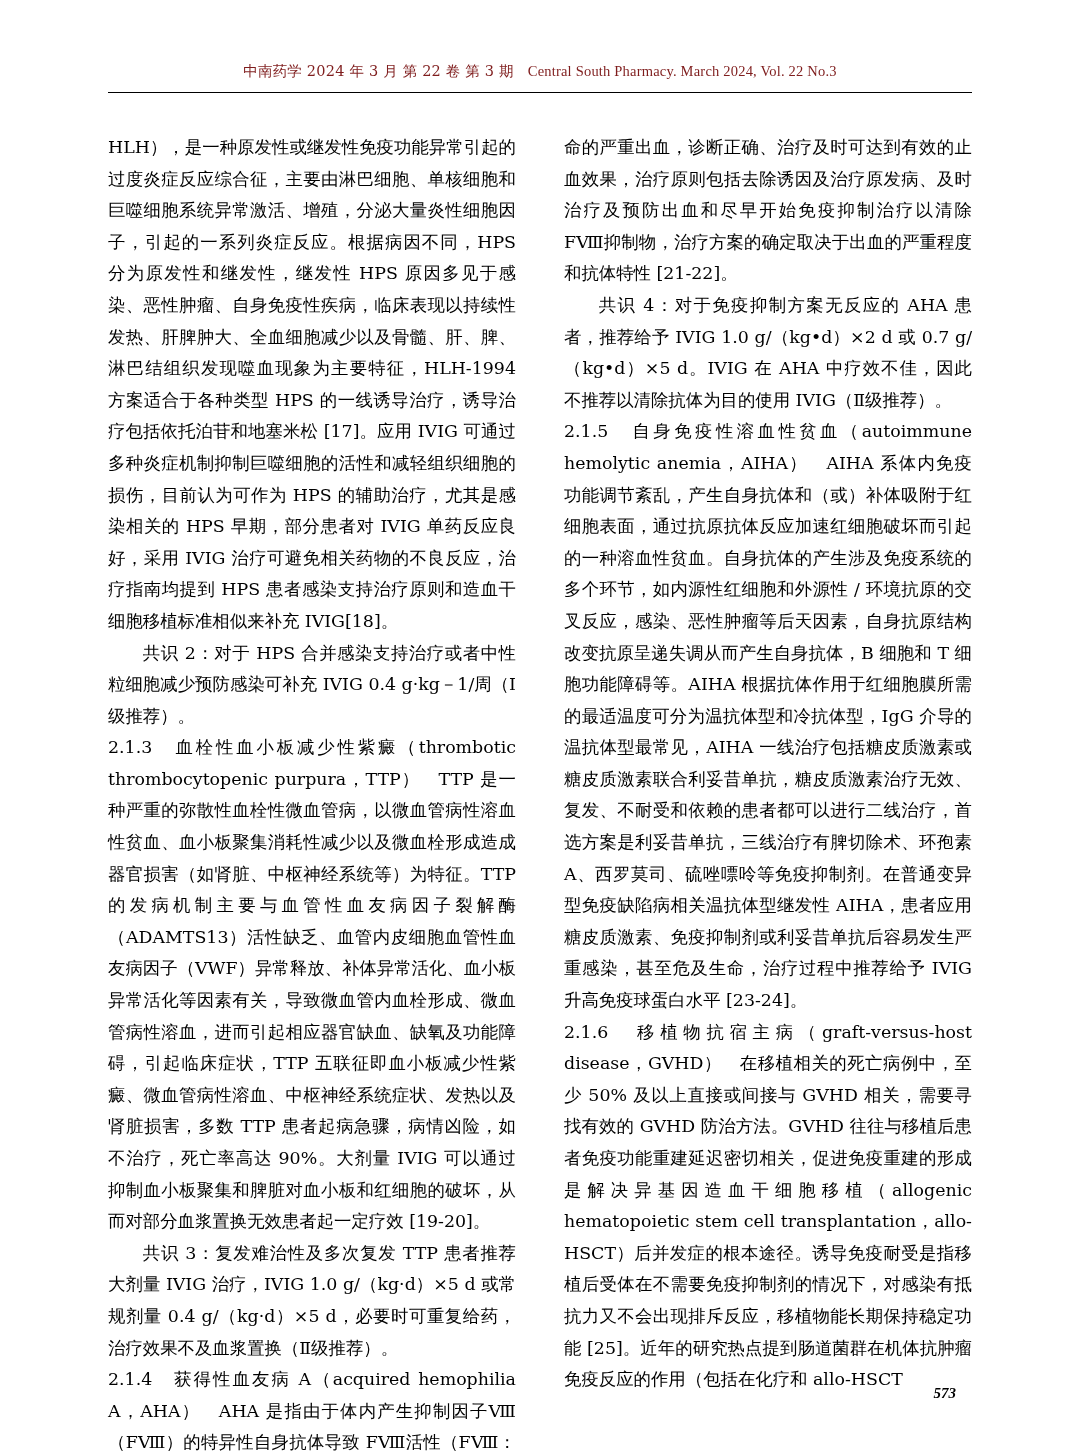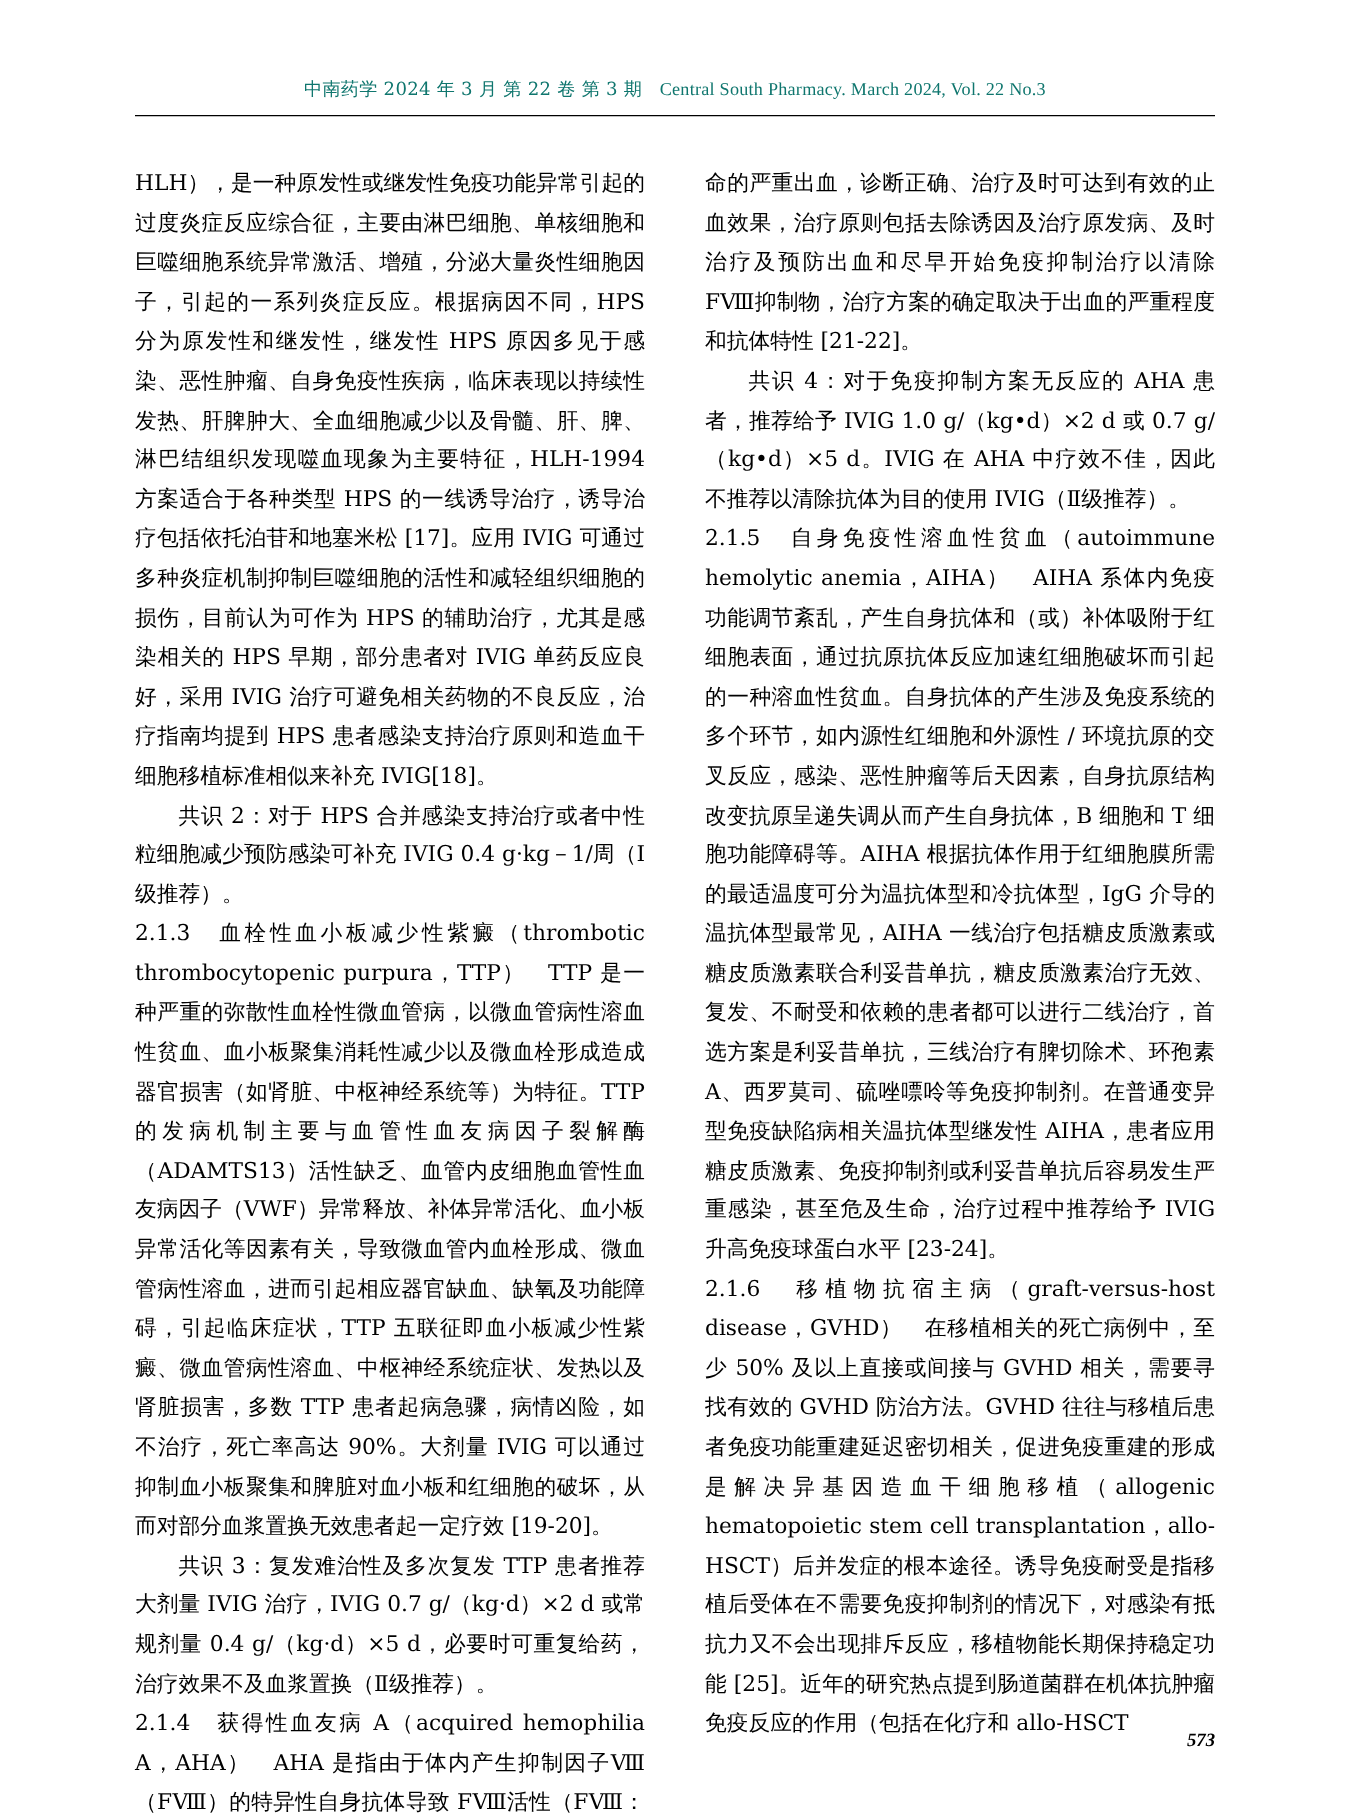--- a/index.html
+++ b/index.html
@@ -22,21 +22,21 @@
     height: 1454px;
   }
   .header {
     position: absolute;
     left: 108px;
     top: 62px;
     width: 864px;
     text-align: center;
     font-size: 14.5px;
     letter-spacing: 0.2px;
-    color: #0f766e;
+    color: #7f1d1d;
     white-space: nowrap;
   }
   .header .cn {
     font-family: "DejaVu Serif", serif;
   }
   .header .en {
     font-family: "Liberation Serif", serif;
     margin-left: 14px;
   }
   .rule {
@@ -64,21 +64,21 @@
     font-size: 17.4px;
     line-height: 31.6px;
     text-align: justify;
     text-justify: inter-ideograph;
     font-family: "DejaVu Serif", serif;
     letter-spacing: 0px;
   }
   p.indent { text-indent: 2em; }
   .pagenum {
     position: absolute;
-    right: 108px;
+    right: 124px;
     bottom: 52px;
     font-size: 15px;
     font-weight: bold;
     font-style: italic;
     font-family: "Liberation Serif", serif;
     color: #000;
   }
 </style>
 </head>
 <body>
@@ -90,21 +90,21 @@
   </div>
 
   <div class="rule"></div>
 
   <div class="columns">
 
     <div class="col">
       <p>HLH），是一种原发性或继发性免疫功能异常引起的过度炎症反应综合征，主要由淋巴细胞、单核细胞和巨噬细胞系统异常激活、增殖，分泌大量炎性细胞因子，引起的一系列炎症反应。根据病因不同，HPS 分为原发性和继发性，继发性 HPS 原因多见于感染、恶性肿瘤、自身免疫性疾病，临床表现以持续性发热、肝脾肿大、全血细胞减少以及骨髓、肝、脾、淋巴结组织发现噬血现象为主要特征，HLH-1994 方案适合于各种类型 HPS 的一线诱导治疗，诱导治疗包括依托泊苷和地塞米松 [17]。应用 IVIG 可通过多种炎症机制抑制巨噬细胞的活性和减轻组织细胞的损伤，目前认为可作为 HPS 的辅助治疗，尤其是感染相关的 HPS 早期，部分患者对 IVIG 单药反应良好，采用 IVIG 治疗可避免相关药物的不良反应，治疗指南均提到 HPS 患者感染支持治疗原则和造血干细胞移植标准相似来补充 IVIG[18]。</p>
       <p class="indent">共识 2：对于 HPS 合并感染支持治疗或者中性粒细胞减少预防感染可补充 IVIG 0.4 g·kg－1/周（Ⅰ级推荐）。</p>
       <p>2.1.3　血栓性血小板减少性紫癜（thrombotic thrombocytopenic purpura，TTP）　TTP 是一种严重的弥散性血栓性微血管病，以微血管病性溶血性贫血、血小板聚集消耗性减少以及微血栓形成造成器官损害（如肾脏、中枢神经系统等）为特征。TTP 的发病机制主要与血管性血友病因子裂解酶（ADAMTS13）活性缺乏、血管内皮细胞血管性血友病因子（VWF）异常释放、补体异常活化、血小板异常活化等因素有关，导致微血管内血栓形成、微血管病性溶血，进而引起相应器官缺血、缺氧及功能障碍，引起临床症状，TTP 五联征即血小板减少性紫癜、微血管病性溶血、中枢神经系统症状、发热以及肾脏损害，多数 TTP 患者起病急骤，病情凶险，如不治疗，死亡率高达 90%。大剂量 IVIG 可以通过抑制血小板聚集和脾脏对血小板和红细胞的破坏，从而对部分血浆置换无效患者起一定疗效 [19-20]。</p>
-      <p class="indent">共识 3：复发难治性及多次复发 TTP 患者推荐大剂量 IVIG 治疗，IVIG 0.7 g/（kg·d）×2 d 或常规剂量 0.4 g/（kg·d）×5 d，必要时可重复给药，治疗效果不及血浆置换（Ⅱ级推荐）。</p>
+      <p class="indent">共识 3：复发难治性及多次复发 TTP 患者推荐大剂量 IVIG 治疗，IVIG 1.0 g/（kg·d）×5 d 或常规剂量 0.4 g/（kg·d）×5 d，必要时可重复给药，治疗效果不及血浆置换（Ⅱ级推荐）。</p>
       <p>2.1.4　获得性血友病 A（acquired hemophilia A，AHA）　AHA 是指由于体内产生抑制因子Ⅷ（FⅧ）的特异性自身抗体导致 FⅧ活性（FⅧ：C）降低的获得性出血性疾病。AHA 虽然常有危及生</p>
     </div>
 
     <div class="col">
       <p>命的严重出血，诊断正确、治疗及时可达到有效的止血效果，治疗原则包括去除诱因及治疗原发病、及时治疗及预防出血和尽早开始免疫抑制治疗以清除 FⅧ抑制物，治疗方案的确定取决于出血的严重程度和抗体特性 [21-22]。</p>
       <p class="indent">共识 4：对于免疫抑制方案无反应的 AHA 患者，推荐给予 IVIG 1.0 g/（kg•d）×2 d 或 0.7 g/（kg•d）×5 d。IVIG 在 AHA 中疗效不佳，因此不推荐以清除抗体为目的使用 IVIG（Ⅱ级推荐）。</p>
       <p>2.1.5　自身免疫性溶血性贫血（autoimmune hemolytic anemia，AIHA）　AIHA 系体内免疫功能调节紊乱，产生自身抗体和（或）补体吸附于红细胞表面，通过抗原抗体反应加速红细胞破坏而引起的一种溶血性贫血。自身抗体的产生涉及免疫系统的多个环节，如内源性红细胞和外源性 / 环境抗原的交叉反应，感染、恶性肿瘤等后天因素，自身抗原结构改变抗原呈递失调从而产生自身抗体，B 细胞和 T 细胞功能障碍等。AIHA 根据抗体作用于红细胞膜所需的最适温度可分为温抗体型和冷抗体型，IgG 介导的温抗体型最常见，AIHA 一线治疗包括糖皮质激素或糖皮质激素联合利妥昔单抗，糖皮质激素治疗无效、复发、不耐受和依赖的患者都可以进行二线治疗，首选方案是利妥昔单抗，三线治疗有脾切除术、环孢素 A、西罗莫司、硫唑嘌呤等免疫抑制剂。在普通变异型免疫缺陷病相关温抗体型继发性 AIHA，患者应用糖皮质激素、免疫抑制剂或利妥昔单抗后容易发生严重感染，甚至危及生命，治疗过程中推荐给予 IVIG 升高免疫球蛋白水平 [23-24]。</p>
       <p>2.1.6　移植物抗宿主病（graft-versus-host disease，GVHD）　在移植相关的死亡病例中，至少 50% 及以上直接或间接与 GVHD 相关，需要寻找有效的 GVHD 防治方法。GVHD 往往与移植后患者免疫功能重建延迟密切相关，促进免疫重建的形成是解决异基因造血干细胞移植（allogenic hematopoietic stem cell transplantation，allo-HSCT）后并发症的根本途径。诱导免疫耐受是指移植后受体在不需要免疫抑制剂的情况下，对感染有抵抗力又不会出现排斥反应，移植物能长期保持稳定功能 [25]。近年的研究热点提到肠道菌群在机体抗肿瘤免疫反应的作用（包括在化疗和 allo-HSCT</p>
     </div>
 

